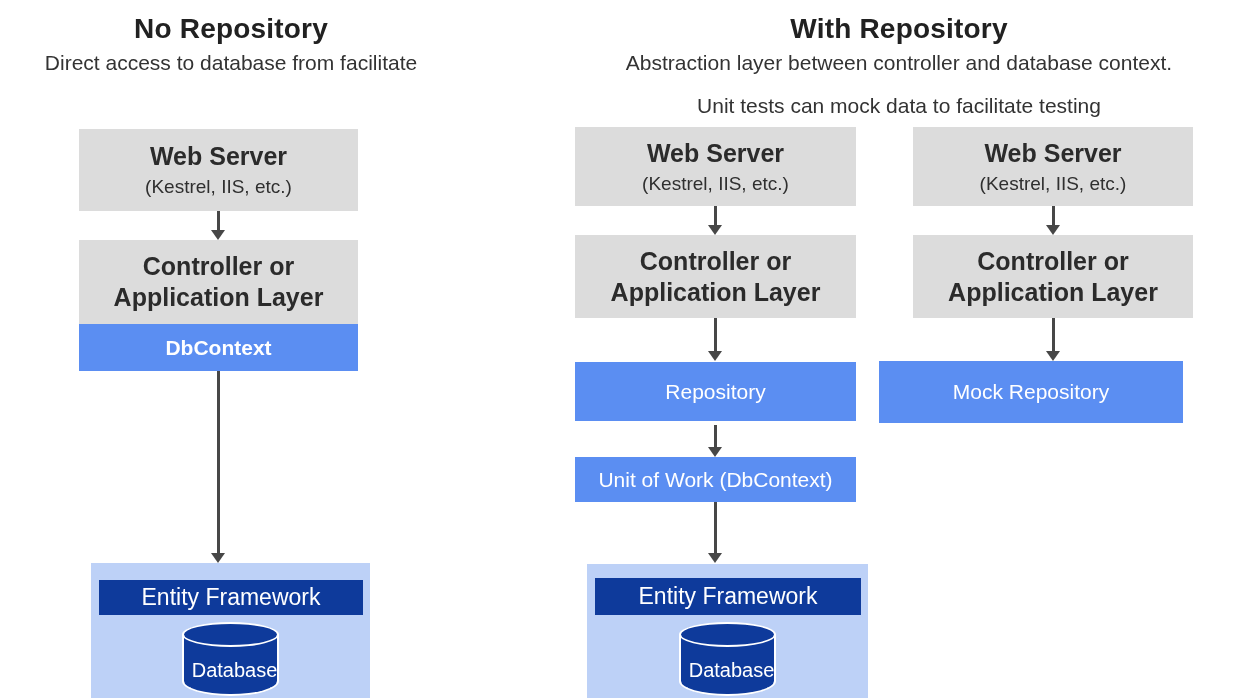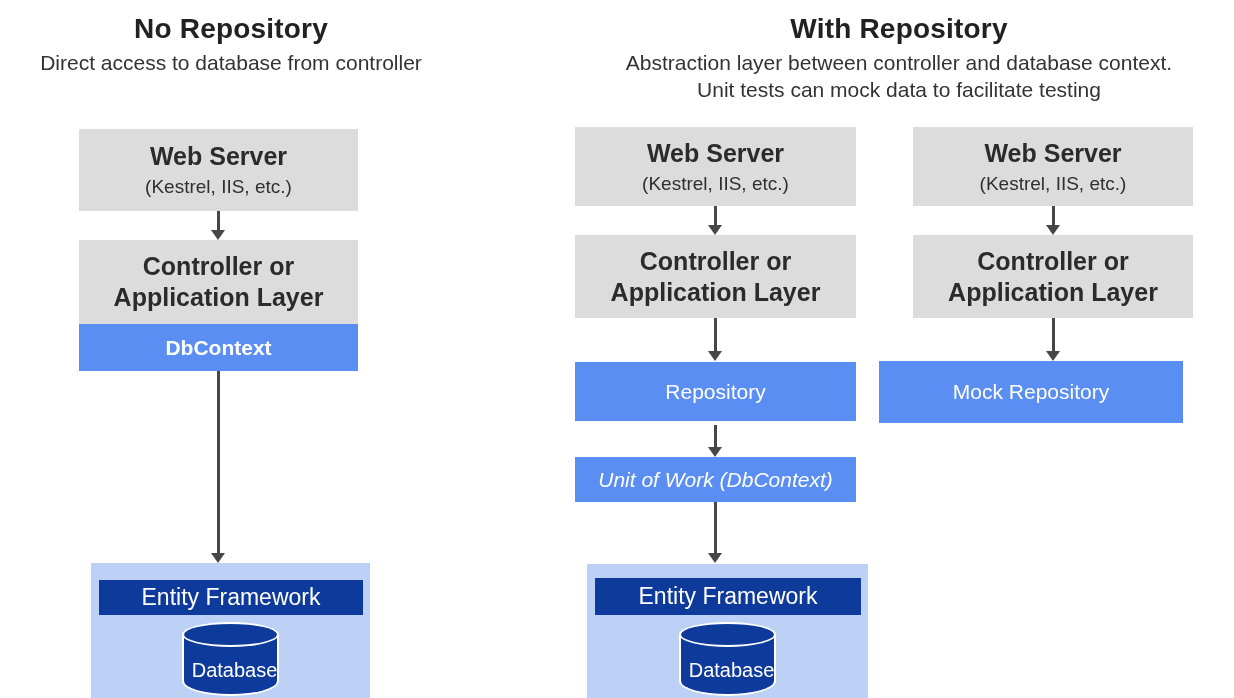--- a/index.html
+++ b/index.html
@@ -102,27 +102,27 @@
     z-index: 3;
   }
 </style>
 </head>
 <body>
 
 <div class="canvas">
 
   <div class="section-header header-left">
     <div class="section-title">No Repository</div>
-    <div class="section-subtitle">Direct access to database from controller</div>
+    <div class="section-subtitle">Direct access to database from facilitate</div>
   </div>
 
   <div class="section-header header-right">
     <div class="section-title">With Repository</div>
     <div class="section-subtitle">Abstraction layer between controller and database context.</div>
-    <div class="section-subtitle" style="margin-top:0;">Unit tests can mock data to facilitate testing</div>
+    <div class="section-subtitle" style="margin-top:16px;">Unit tests can mock data to facilitate testing</div>
   </div>
 
   <div class="box gray-box" style="left:79px; top:129px; width:279px; height:82px;">
     <div class="box-title">Web Server</div>
     <div class="box-sub">(Kestrel, IIS, etc.)</div>
   </div>
 
   <div class="arrow" style="left:211px; top:211px; height:29px;">
     <div class="shaft"></div>
     <div class="head"></div>
@@ -175,21 +175,21 @@
 
   <div class="box blue-box" style="left:575px; top:362px; width:281px; height:59px;">
     <span>Repository</span>
   </div>
 
   <div class="arrow" style="left:708px; top:425px; height:32px;">
     <div class="shaft"></div>
     <div class="head"></div>
   </div>
 
-  <div class="box blue-box" style="left:575px; top:457px; width:281px; height:45px;font-style:italic;">
+  <div class="box blue-box" style="left:575px; top:457px; width:281px; height:45px;">
     <span>Unit of Work (DbContext)</span>
   </div>
 
   <div class="arrow" style="left:708px; top:502px; height:61px;">
     <div class="shaft"></div>
     <div class="head"></div>
   </div>
 
   <div class="ef-container" style="left:575px; top:564px; width:281px; height:134px;">
     <div class="ef-bar" style="left:8px; top:14px; width:266px; height:37px;">

